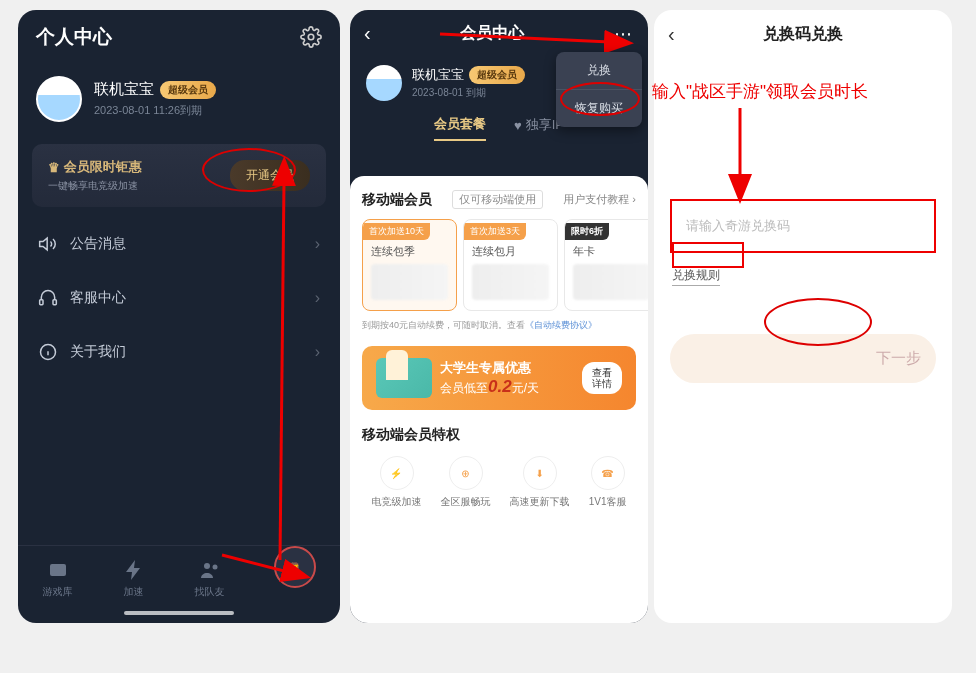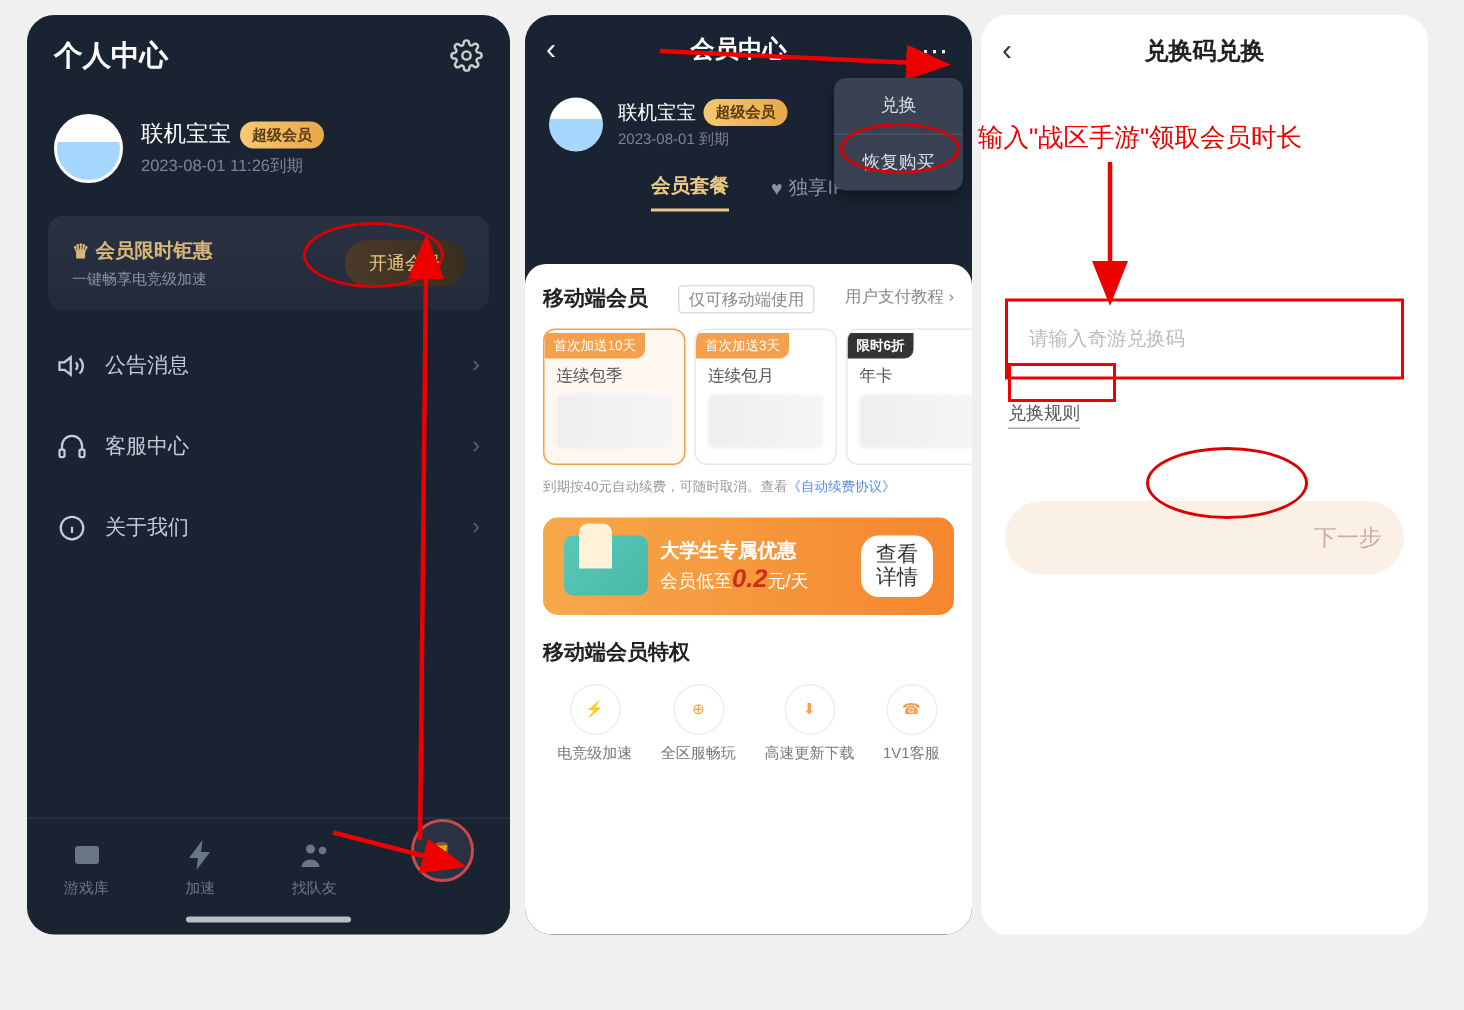--- a/index.html
+++ b/index.html
@@ -46,39 +46,39 @@
 .dropdown div:last-child { border-bottom: none; }
 .dd-circle { position: absolute; right: 8px; top: 72px; width: 80px; height: 34px; border: 2px solid #d00; border-radius: 50%; pointer-events: none; z-index: 11; }
 .p2-user { display: flex; align-items: center; gap: 10px; padding: 8px 16px 14px; }
 .p2-avatar { width: 36px; height: 36px; border-radius: 50%; background: linear-gradient(#fff 40%, #a6d8ff 40%); }
 .p2-user-name { color: #fff; font-size: 13px; display: flex; align-items: center; gap: 5px; }
 .p2-user-date { color: #7a8596; font-size: 10px; margin-top: 2px; }
 .p2-tabs { display: flex; justify-content: center; gap: 28px; padding: 0 0 12px; }
 .p2-tab { color: #8a92a3; font-size: 13px; padding-bottom: 6px; display: flex; align-items: center; gap: 4px; }
 .p2-tab.active { color: #e8c985; border-bottom: 2px solid #e8c985; font-weight: 600; }
 .white-card { background: #fff; border-radius: 14px 14px 0 0; padding: 14px 12px; position: absolute; top: 166px; bottom: 0; left: 0; right: 0; overflow: hidden; }
-.wc-head { display: flex; justify-content: space-between; font-size: 11px; color: #888; margin-bottom: 10px; }
+.wc-head { display: flex; align-items: center; justify-content: space-between; font-size: 11px; color: #888; margin-bottom: 10px; }
 .wc-head .t0 { color: #222; font-size: 14px; font-weight: 600; }
 .wc-head .t1 { border: 1px solid #ddd; padding: 1px 6px; border-radius: 3px; }
 .plans { display: flex; gap: 6px; margin-bottom: 8px;}
 .plan { flex: 0 0 95px; border: 1px solid #e8e8e8; border-radius: 8px; padding: 0 8px 10px; position: relative; overflow: hidden; }
 .plan.sel { border: 1.5px solid #f5a04a; background: #fff8f0; }
 .plan-tag { background: #f5a04a; color: #fff; font-size: 9px; padding: 2px 6px; display: inline-block; margin-bottom: 4px; border-radius: 0 0 6px 0; margin-left: -8px; }
 .plan-tag.dark { background: #333; font-weight: bold; }
 .plan-name { font-size: 11px; color: #555; margin-bottom: 5px; }
 .plan-blur { height: 36px; background: linear-gradient(90deg,#eee,#f5f5f5); border-radius: 4px; filter: blur(1px); }
 .renew-note { font-size: 9px; color: #999; margin-bottom: 14px; }
 .renew-note a { color: #5a8fd6; }
 .student-banner { background: linear-gradient(90deg,#f7a94a,#f5862e); border-radius: 10px; padding: 12px 14px; display: flex; align-items: center; gap: 8px; margin-bottom: 16px; }
 .sb-ill { width: 56px; height: 40px; background: linear-gradient(135deg,#5ac8b8,#4ab8a8); border-radius: 6px; position: relative; }
 .sb-ill::after { content:""; position:absolute; left: 10px; top: -8px; width: 22px; height: 30px; background: #fff2d8; border-radius: 6px 6px 0 0; }
 .sb-text1 { color: #fff; font-size: 13px; font-weight: 600; }
 .sb-text2 { color: #fff; font-size: 12px; }
 .sb-text2 .big { color: #c8301a; font-size: 17px; font-weight: 800; font-style: italic; }
-.sb-btn { background: #fff; color: #333; font-size: 14px; padding: 5px 10px; border-radius: 12px; margin-left: auto; }
+.sb-btn { background: #fff; color: #333; font-size: 10px; padding: 5px 10px; border-radius: 12px; margin-left: auto; }
 .perks-title { font-size: 14px; font-weight: 600; color: #222; margin-bottom: 12px; }
 .perks { display: flex; justify-content: space-around; margin-bottom: 18px; }
 .perk { display: flex; flex-direction: column; align-items: center; gap: 5px; font-size: 10px; color: #777; }
 .perk-icon { width: 34px; height: 34px; border: 1px solid #eee; border-radius: 50%; display: flex; align-items: center; justify-content: center; color: #f5a04a; }
 .paybar { background: #262e3e; border-radius: 26px; margin: 0 4px; display: flex; align-items: center; justify-content: space-between; padding: 4px 4px 4px 20px; }
 .paybar-left { color: #ccc; font-size: 13px; display: flex; align-items: center; gap: 8px; }
 .paybar-blur { width: 42px; height: 16px; background: #4a5262; border-radius: 3px; }
 .paybtn { background: linear-gradient(90deg,#f7a94a,#f5862e); color: #fff; font-size: 14px; padding: 11px 26px; border-radius: 22px; border: none; font-weight: 600; }
 
 

